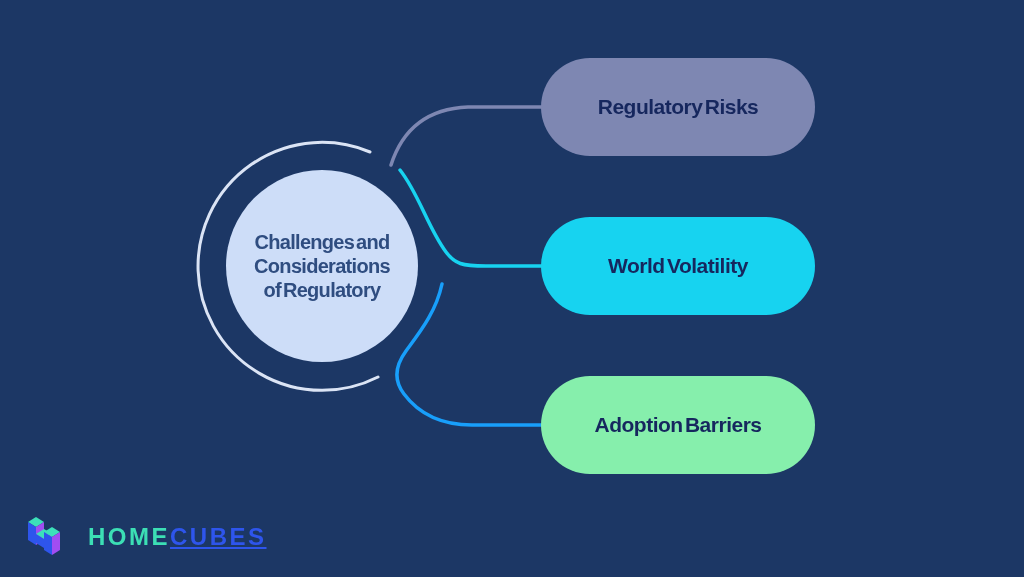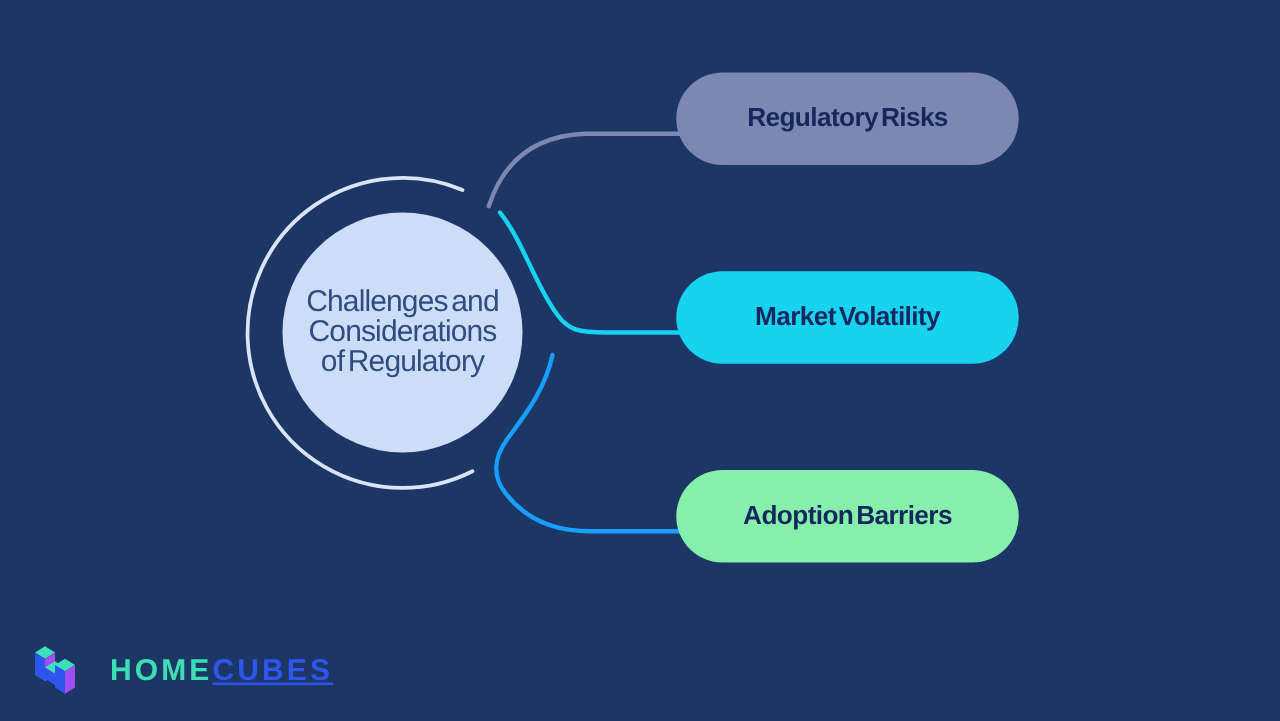--- a/index.html
+++ b/index.html
@@ -24,32 +24,32 @@
     position: absolute;
     left: 226px; top: 170px;
     width: 192px; height: 192px;
     border-radius: 50%;
     display: flex;
     align-items: center;
     justify-content: center;
     text-align: center;
   }
   .center-text {
-    font-size: 24px;
-    font-weight: 400;
+    font-size: 20px;
+    font-weight: 700;
     line-height: 24px;
     letter-spacing: -0.7px;
     word-spacing: -3px;
     color: #2f4d80;
   }
   .pill {
     position: absolute;
     left: 541px;
     width: 274px;
-    height: 74px;
+    height: 98px;
     border-radius: 49px;
     display: flex;
     align-items: center;
     justify-content: center;
   }
   .pill-label {
     font-size: 21px;
     font-weight: 700;
     letter-spacing: -0.5px;
     word-spacing: -3px;
@@ -94,21 +94,21 @@
       <div>Considerations</div>
       <div>of Regulatory</div>
     </div>
   </div>
 
   <div class="pill pill-1" style="background: rgb(126, 135, 178);">
     <span class="pill-label" style="color: rgb(22, 39, 94);">Regulatory Risks</span>
   </div>
 
   <div class="pill pill-2" style="background: rgb(23, 211, 240);">
-    <span class="pill-label" style="color: rgb(22, 39, 94);">Market Volatility</span>
+    <span class="pill-label" style="color: rgb(22, 39, 94);">World Volatility</span>
   </div>
 
   <div class="pill pill-3" style="background: #86efac;">
     <span class="pill-label" style="color: rgb(22, 39, 94);">Adoption Barriers</span>
   </div>
 
   <div class="logo">
     <svg width="52" height="54" viewBox="0 0 52 54">
 
       <polygon points="6,12 14,7 22,12 14,17" fill="#3ce0ba"></polygon>

